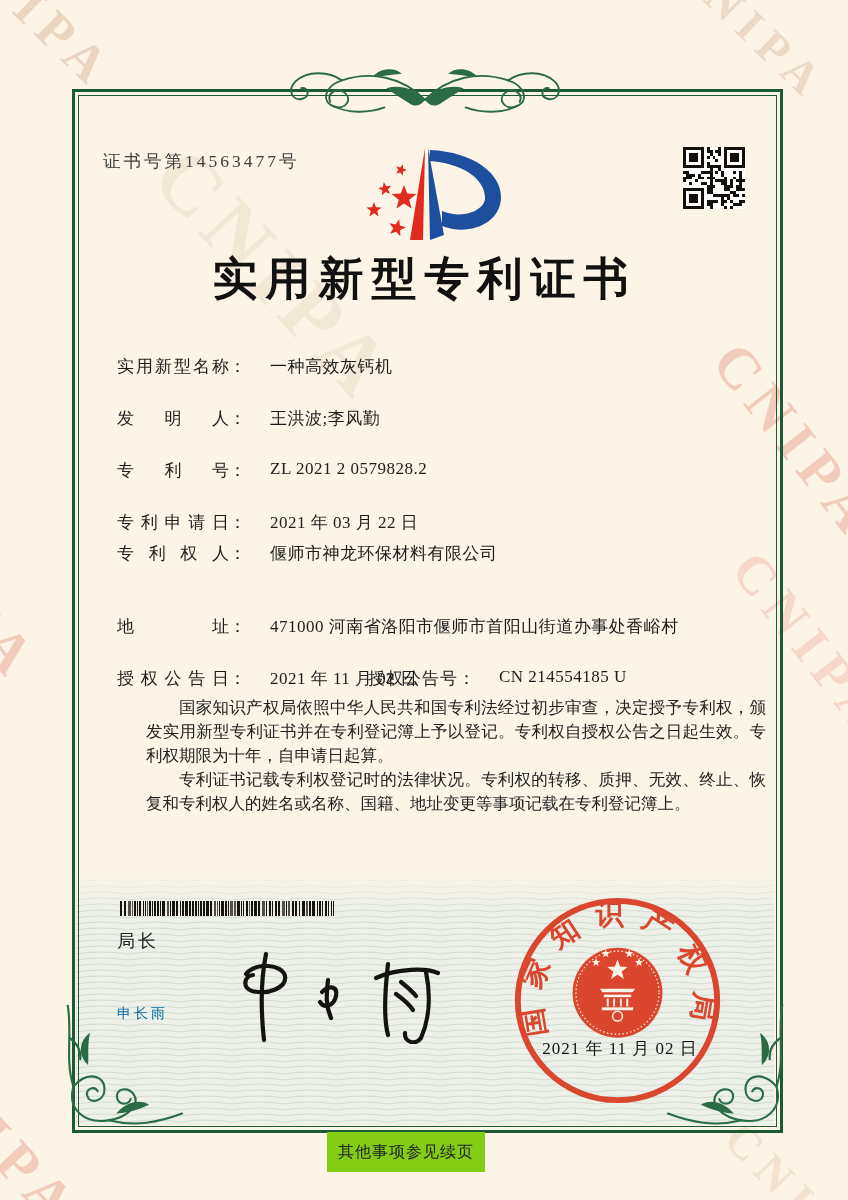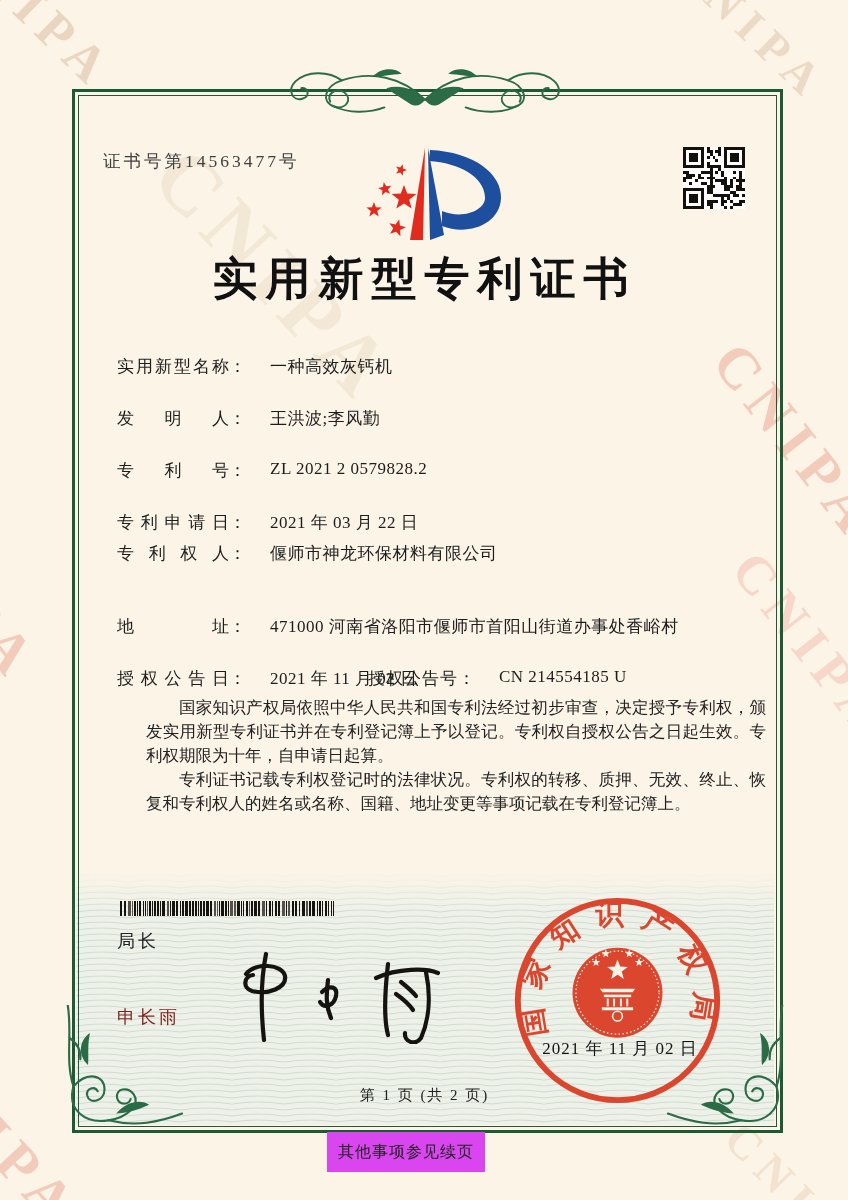--- a/index.html
+++ b/index.html
@@ -44,32 +44,32 @@
   .grant-no .f-label2{display:inline-block;letter-spacing:1px;text-align:right;}
 
   .paras{position:absolute;left:117px;top:696px;width:620px;font-size:16.5px;line-height:24px;
       color:#222;text-align:justify;margin-left:29px;}
   .paras p{margin:0;text-indent:2em;}
 
   .barcode{position:absolute;left:120px;top:901px;width:216px;height:15px;}
 
   .officer-title{position:absolute;left:117px;top:929px;font-size:18px;letter-spacing:3px;color:#222;
       font-family:"Liberation Sans","DejaVu Sans",sans-serif;}
-  .officer-name{position:absolute;left:117px;top:1005px;font-size:18px;letter-spacing:3px;color:#7f1d1d;
+  .officer-name{position:absolute;left:117px;top:1005px;font-size:14px;letter-spacing:3px;color:#0369a1;
       font-family:"Liberation Sans","DejaVu Sans",sans-serif;}
   .signature{position:absolute;left:228px;top:942px;width:225px;height:102px;}
 
   .seal{position:absolute;left:510px;top:893px;width:215px;height:215px;}
   .seal-date{position:absolute;left:524px;top:1037px;width:192px;text-align:center;
       font-size:17px;color:#151515;letter-spacing:1px;white-space:nowrap;}
 
   .page-info{position:absolute;left:76px;top:1086px;width:697px;text-align:center;
       font-size:15px;color:#222;letter-spacing:2px;}
 
-  .note-box{position:absolute;left:327px;top:1132px;width:158px;height:40px;background:#d946ef;
+  .note-box{position:absolute;left:327px;top:1132px;width:158px;height:40px;background:#84cc16;
       text-align:center;line-height:40px;font-size:16px;color:#222;letter-spacing:1px;}
 
   .flourish-top{position:absolute;left:280px;top:66px;width:290px;height:52px;}
   .flourish-bl{position:absolute;left:58px;top:1005px;width:126px;height:126px;}
   .flourish-br{position:absolute;left:666px;top:1005px;width:126px;height:126px;transform:scaleX(-1);}
 </style>
 </head>
 <body>
 
 <div class="page">
@@ -546,16 +546,15 @@
         <rect x="105.5" y="108" width="2" height="8"></rect>
         <rect x="112.5" y="108" width="2" height="8"></rect>
         <rect x="119" y="108" width="2" height="8"></rect>
         <rect x="94" y="117" width="32" height="3"></rect>
         <circle cx="110" cy="126" r="5" fill="none" stroke="#fbf4e7" stroke-width="1.6"></circle>
       </g>
     </g>
   </svg>
   <div class="seal-date">2021 年 11 月 02 日</div>
 
-  <div class="page-info">第 1 页 (共 2 页)</div>
   <div class="note-box">其他事项参见续页</div>
 
 </div>
 
 </body></html>

